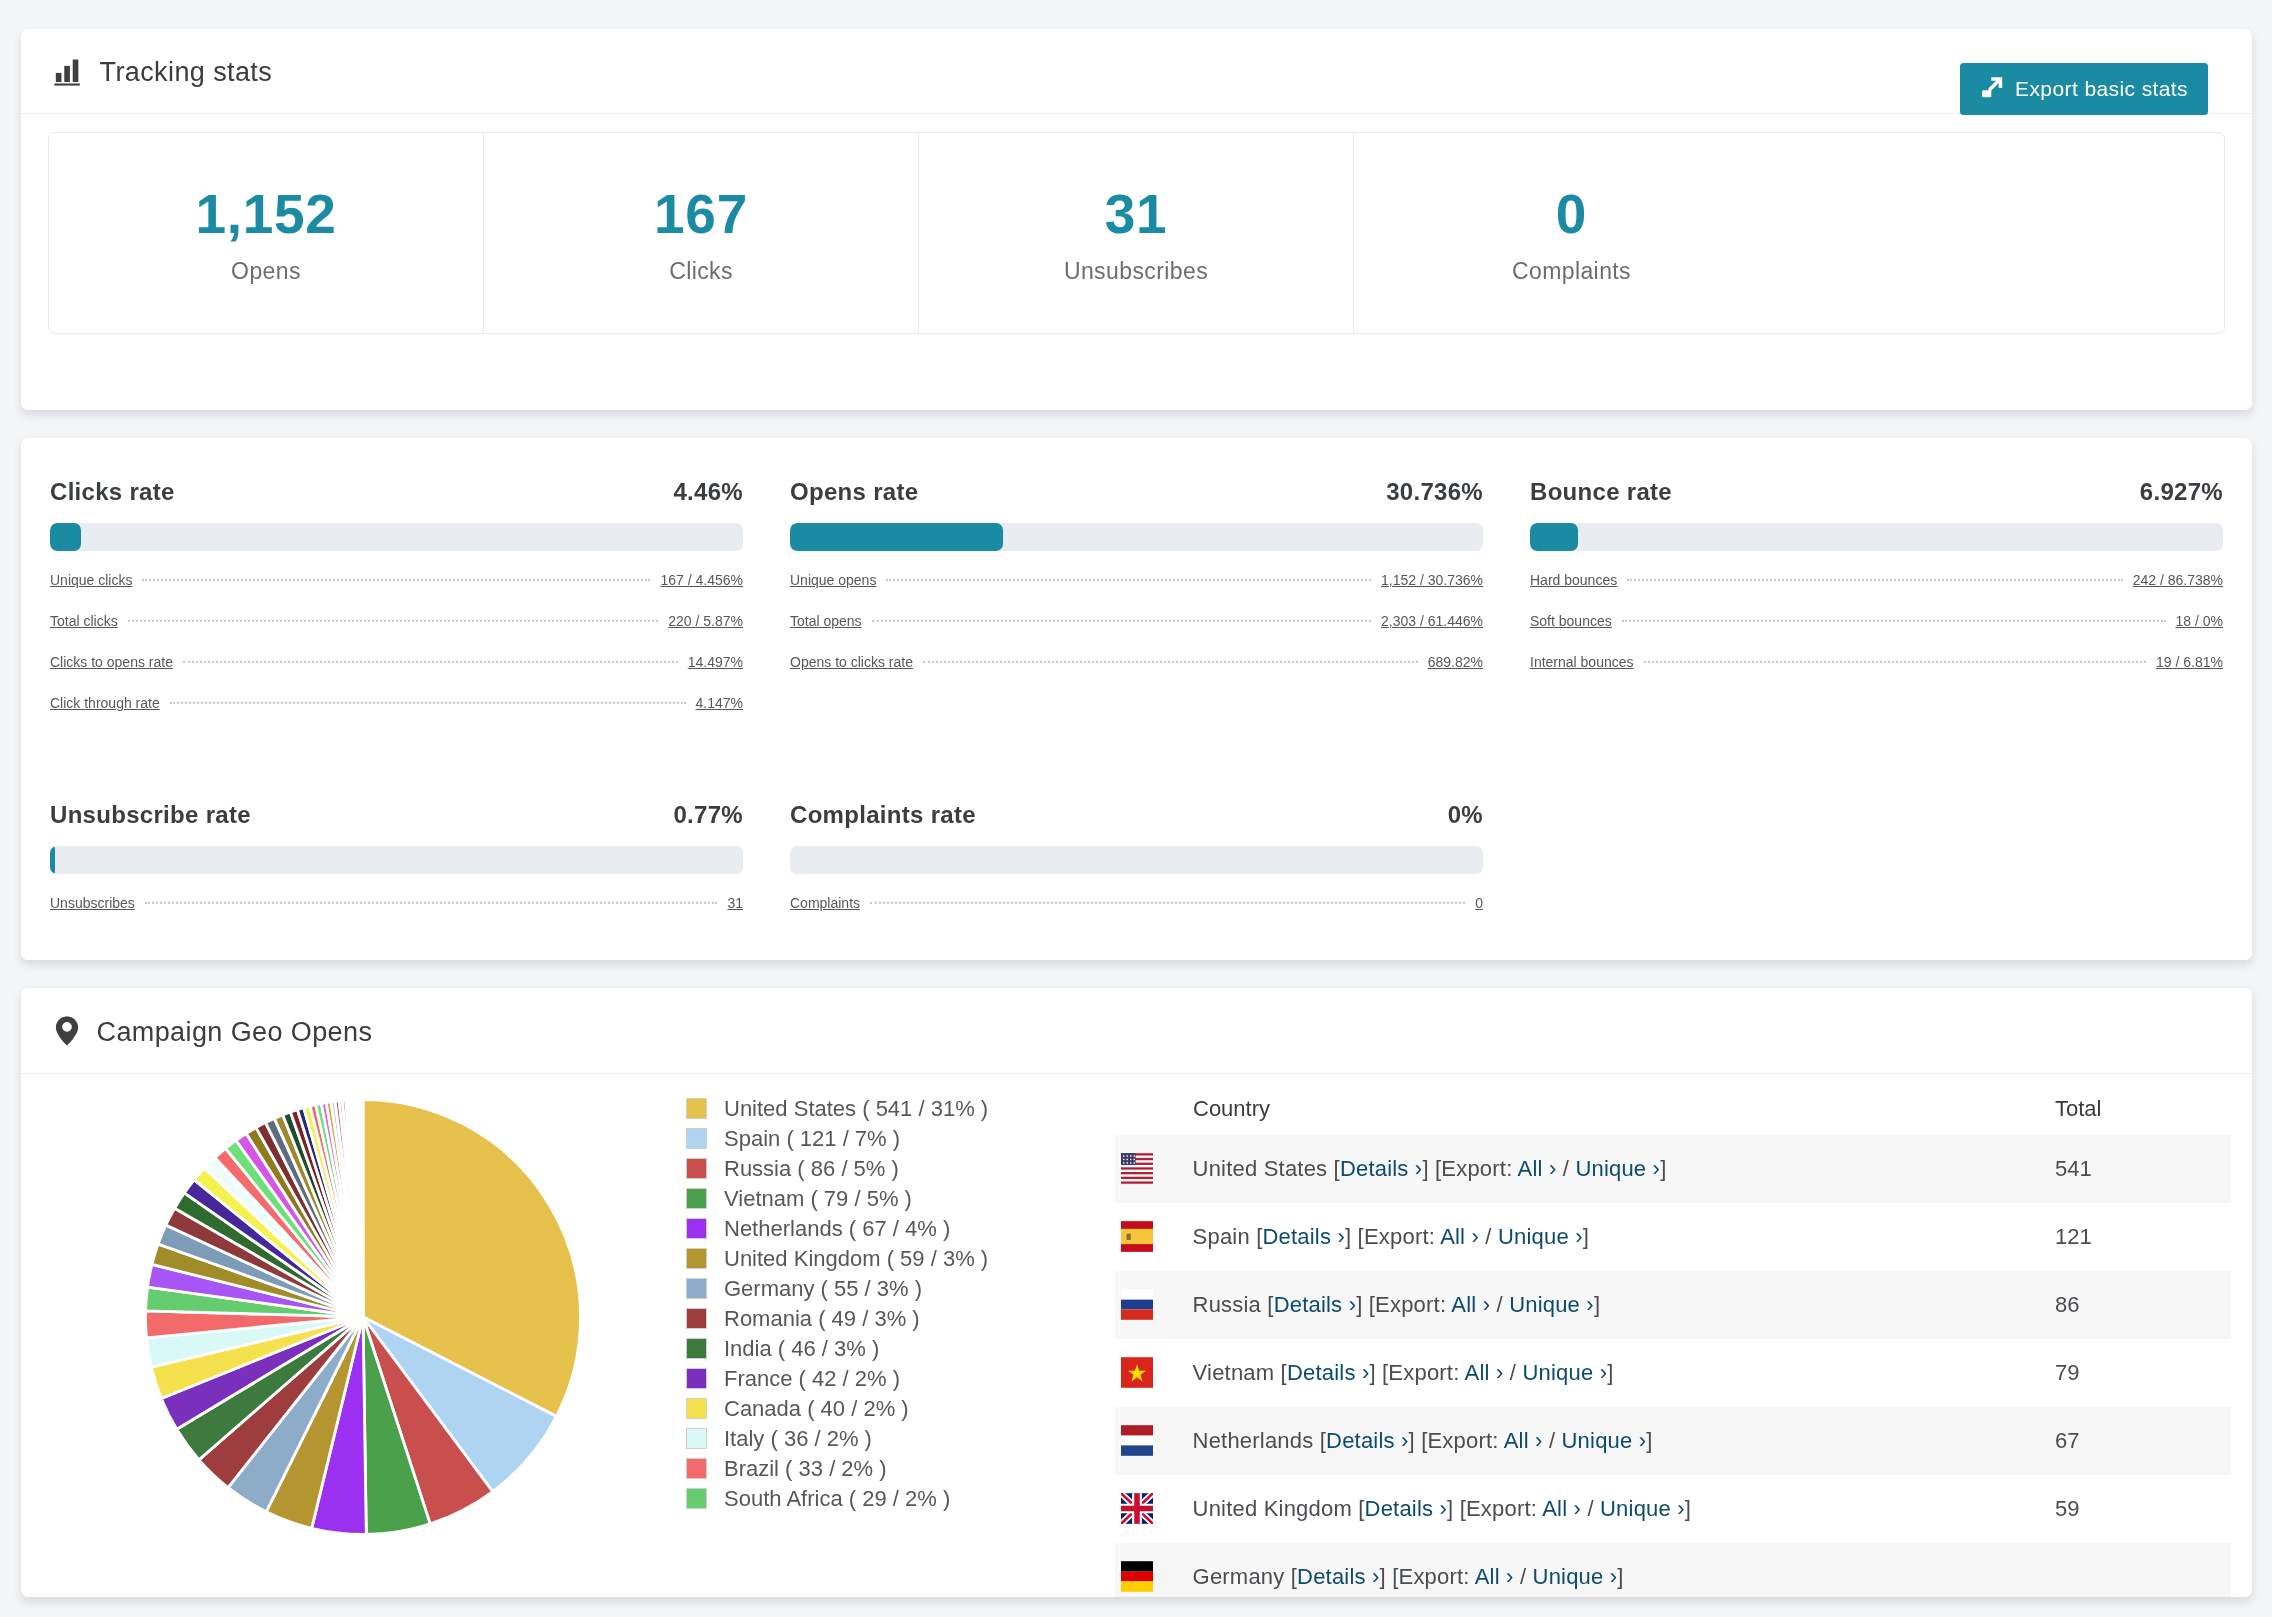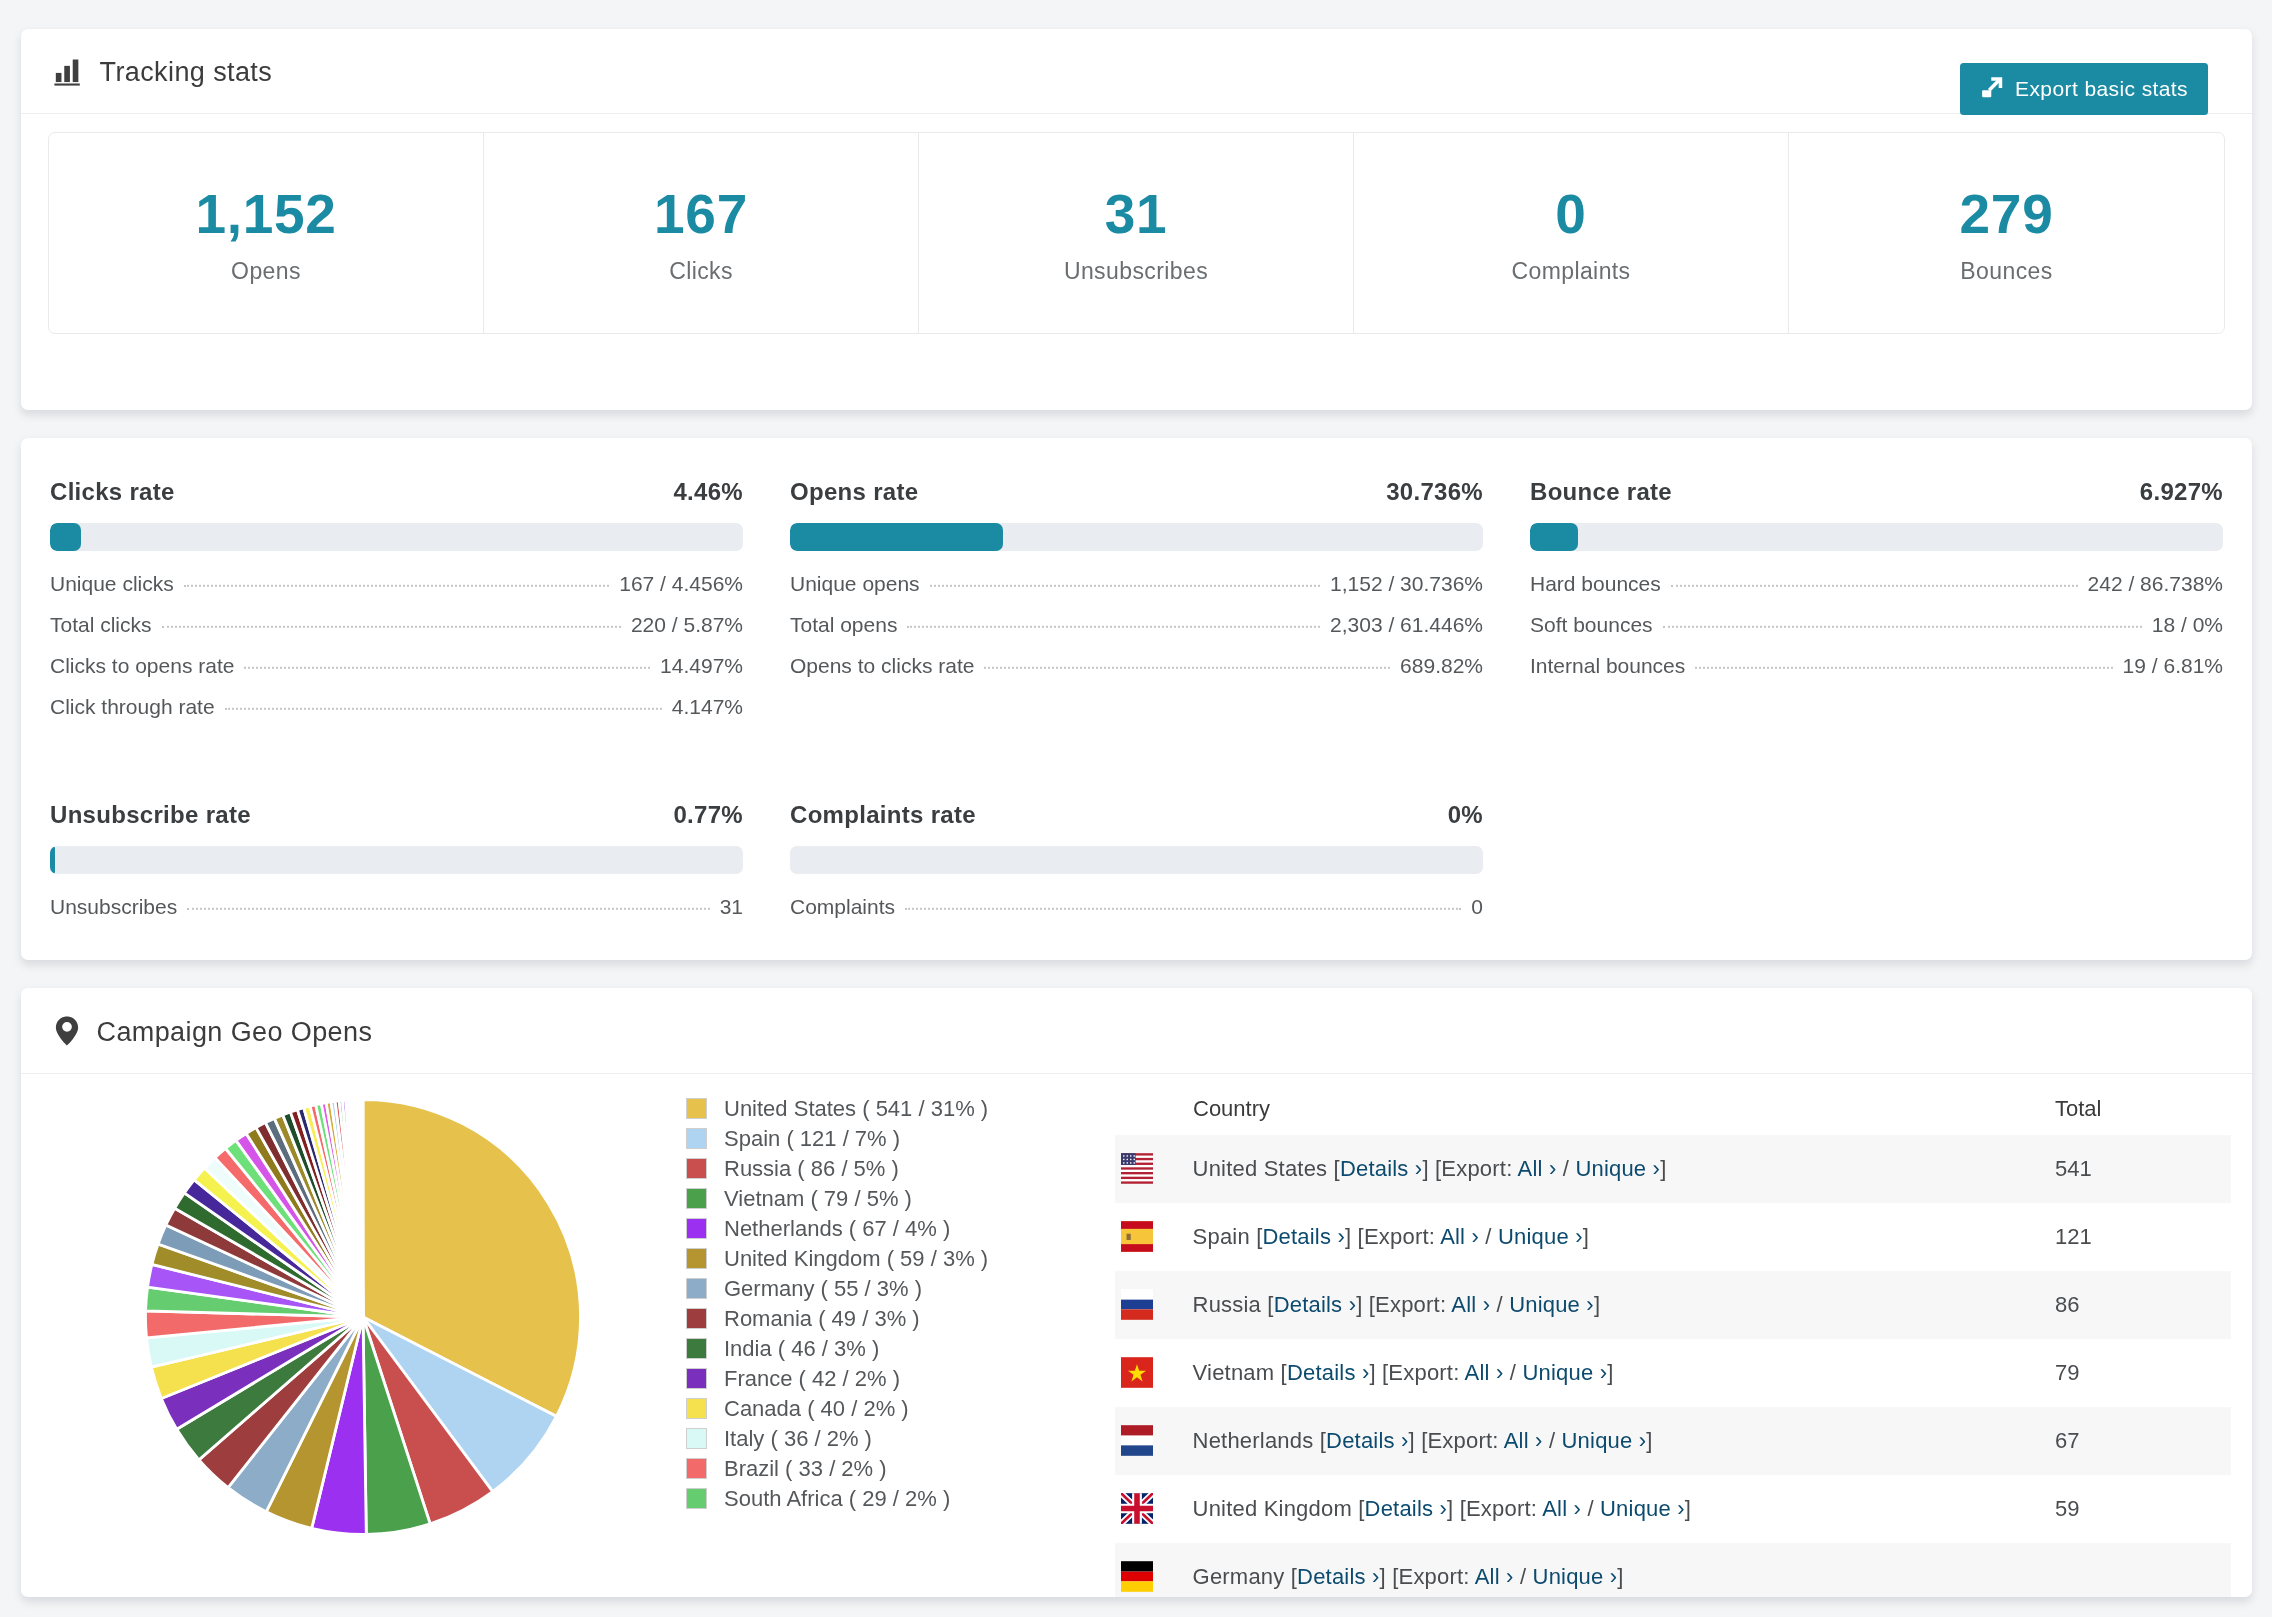--- a/index.html
+++ b/index.html
@@ -23,21 +23,21 @@
   .stat-box:last-child{border-right:none;}
   .stat-value{font-size:55px;font-weight:700;color:#1b8ba3;letter-spacing:0.7px;}
   .stat-label{font-size:23px;color:#6a6e71;margin-top:11.3px;letter-spacing:0.4px;}
   
   .rates-grid{display:grid;grid-template-columns:repeat(3,1fr);column-gap:47px;row-gap:65px;}
   .rate-title-row{display:flex;justify-content:space-between;align-items:baseline;}
   .rate-title,.rate-value{font-size:24px;font-weight:700;color:#3b3e41;letter-spacing:0.3px;}
   .bar-track{margin-top:17px;height:28px;background:#e9ecf0;border-radius:7px;overflow:hidden;}
   .bar-fill{height:100%;background:#1b8ba3;border-radius:7px;}
   .detail-rows{margin-top:21px;}
-  .detail-row{display:flex;align-items:baseline;height:41px;font-size:21px;color:#55585b;}
+  .detail-row{display:flex;align-items:baseline;height:41px;font-size:14px;color:#55585b;text-decoration:underline;}
   .leader{flex:1;border-bottom:2.1px dotted #c3c5c7;margin:0 10px;transform:translateY(-4.2px);}
   .detail-value{white-space:nowrap;}
   
   .geo-content{display:flex;padding:7px 21px 0 21px;gap:44px;}
   .pie-wrap{width:600px;flex:none;}
   .pie-wrap svg{display:block;margin:10px 0 0 95px;}
   .legend{width:385px;flex:none;margin-top:12.7px;}
   .legend-item{display:flex;align-items:center;height:30px;font-size:22px;color:#55585b;}
   .legend-swatch{width:21px;height:21px;border:1.4px solid #cfcfcf;box-sizing:border-box;
     margin-right:17px;flex:none;}
@@ -89,24 +89,20 @@
         <div class="stat-value">167</div>
         <div class="stat-label">Clicks</div>
       </div>
       <div class="stat-box">
         <div class="stat-value">31</div>
         <div class="stat-label">Unsubscribes</div>
       </div>
       <div class="stat-box">
         <div class="stat-value">0</div>
         <div class="stat-label">Complaints</div>
-      </div>
-      <div class="stat-box">
-        <div class="stat-value">279</div>
-        <div class="stat-label">Bounces</div>
       </div>
     </div>
 </div>
 
 <div class="card" id="card-rates">
   <div class="rates-grid" id="rates-grid">
       <div class="rate-block">
         <div class="rate-title-row">
           <span class="rate-title">Clicks rate</span>
           <span class="rate-value">4.46%</span>

